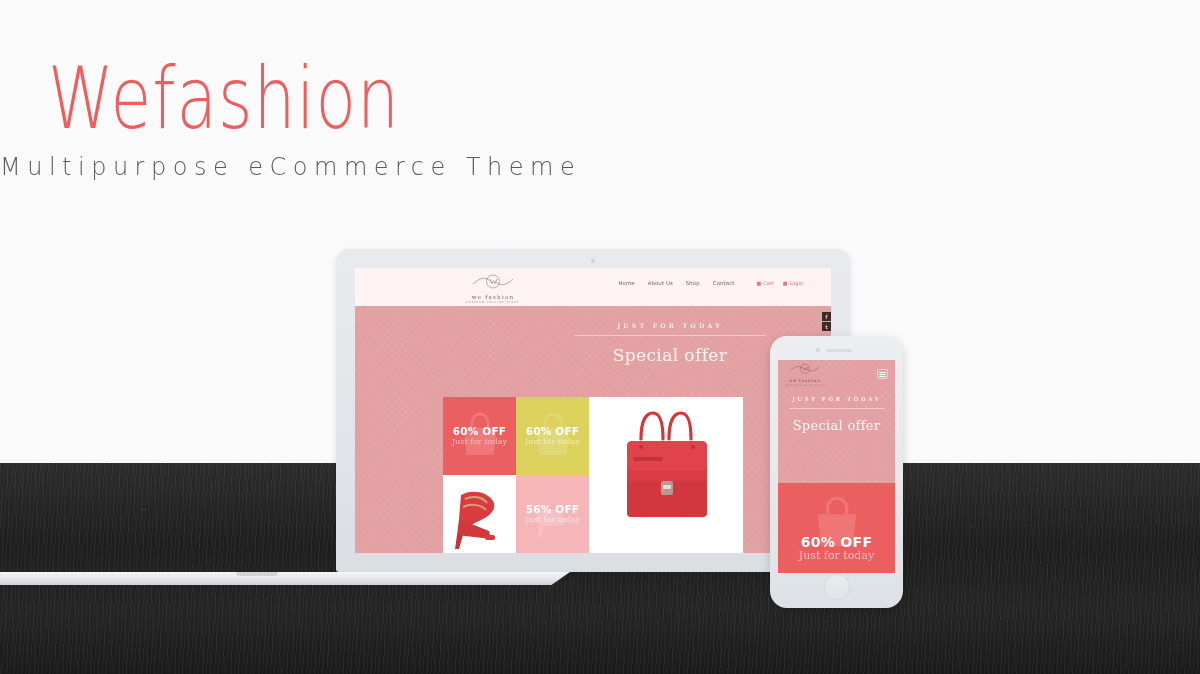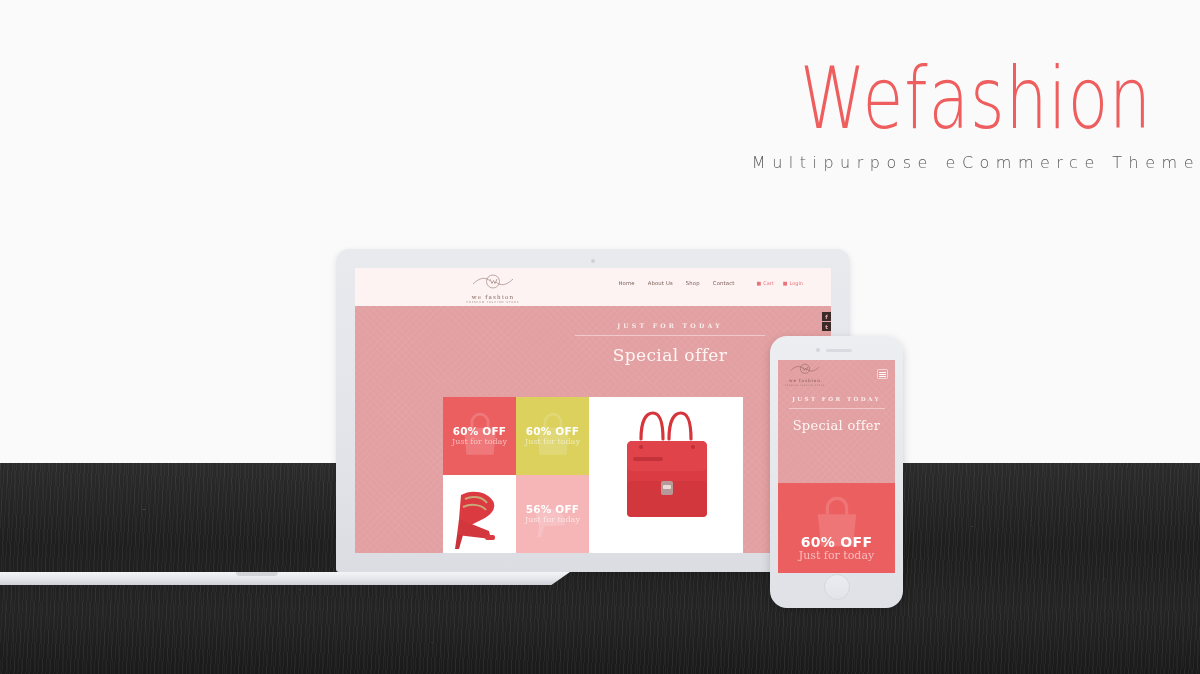--- a/index.html
+++ b/index.html
@@ -33,38 +33,38 @@
       radial-gradient(ellipse 2px 1px at 25% 60%, rgba(255,255,255,0.18), transparent 70%),
       radial-gradient(ellipse 3px 1px at 47% 38%, rgba(255,255,255,0.16), transparent 70%),
       radial-gradient(ellipse 2px 1px at 66% 72%, rgba(255,255,255,0.20), transparent 70%),
       radial-gradient(ellipse 3px 1px at 81% 30%, rgba(255,255,255,0.15), transparent 70%),
       radial-gradient(ellipse 2px 1px at 92% 55%, rgba(255,255,255,0.18), transparent 70%),
       radial-gradient(ellipse 2px 1px at 36% 85%, rgba(255,255,255,0.14), transparent 70%);
   }
 
   
   .headline{
-    position:absolute; left:0; top:55px; width:1200px; text-align:right;
+    position:absolute; left:0; top:55px; width:1200px; text-align:left;
     z-index:6;
   }
   .brand-title{
     font-family:"DejaVu Sans", sans-serif;
     font-weight:300;
     font-size:72px;
     letter-spacing:1px;
     color:#EF5E5E;
     line-height:1.05;
     transform:scaleY(1.18) scaleX(0.92);
     transform-origin:center top;
   }
   .brand-sub{
     margin-top:22px;
     font-family:"DejaVu Sans", sans-serif;
     font-weight:300;
-    font-size:16px;
+    font-size:24px;
     letter-spacing:6.5px;
     color:#5a5a5a;
   }
 
   
   .laptop{
     position:absolute; left:336px; top:249px; width:514px; height:323px;
     z-index:3;
   }
   .laptop-lid{

